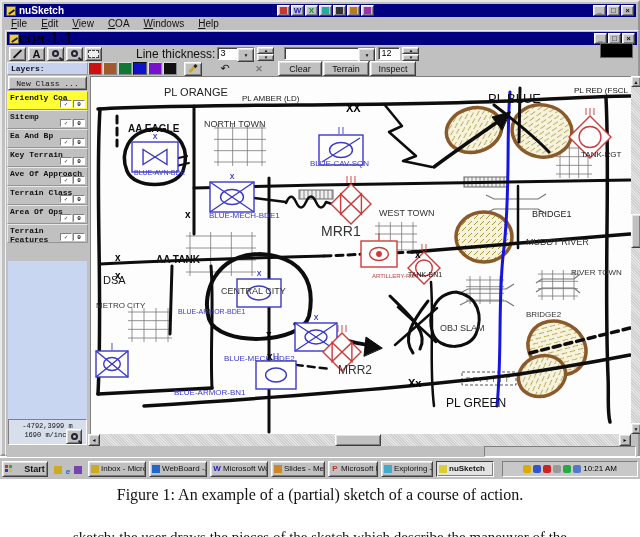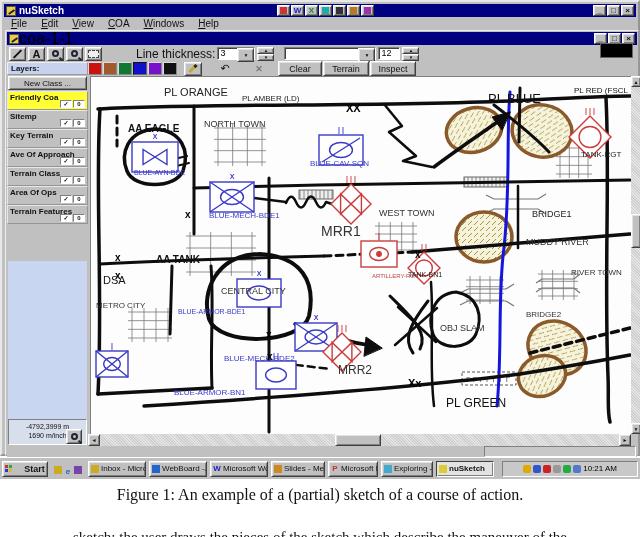--- a/index.html
+++ b/index.html
@@ -39,21 +39,21 @@
   .combo { height:13px; display:flex; }
   .combo .val { font-size:9px; padding:0 2px; }
   .spin { display:flex; flex-direction:column; width:11px; height:13px; }
   .spin .btn { width:11px; height:6.5px; font-size:4.5px; }
   .dropbtn { width:11px; height:11px; font-size:5px; }
   #blackbox { position:absolute; left:598px; top:41px; width:33px; height:15px; background:#000; border:1px solid #666; }
   #toolbar2 { position:absolute; left:86px; top:59px; width:550px; height:15px; display:flex; align-items:center; gap:1px; }
   .swatch { width:14px; height:13px; border:1px outset #ddd; }
   .swatch.sel { border:1px inset #666; }
   .pencil { width:10px; height:3px; background:#caa52a; transform:rotate(-45deg); border-right:3px solid #222; }
-  #sidebar { position:absolute; left:5px; top:60px; width:81px; height:384px; background:#c0c0c0; }
+  #sidebar { position:absolute; left:5px; top:60px; width:81px; height:384px; background:#c0c0c0;font-family:Liberation Mono, monospace; }
   .side-head { height:13px; background:#c6d2ee; border:1px outset #eee; font-size:8px; font-weight:bold; padding:1px 3px; color:#111; }
   .newlayer { height:14px; margin:1px; font-size:8px; }
   .layer { position:relative; height:19px; border:1px outset #e8e8e8; background:#c0c0c0; font-size:8px; font-weight:bold; color:#111; padding:1px 2px; }
   .layer.active { background:#ffff33; }
   .layer .ctrl { position:absolute; right:2px; bottom:1px; display:flex; gap:1px; }
   .layer .cbx { width:12px; height:8px; font-size:6px; line-height:7px; text-align:center; background:#fff; border:1px solid; border-color:#808080 #fff #fff #808080; }
   .filler { position:absolute; left:1px; top:199px; width:79px; height:158px; background:#c9d6f2;
             background-image:radial-gradient(#aab8dd 0.7px, transparent 0.7px); background-size:4px 4px; }
   .coords { position:absolute; left:1px; top:357px; width:79px; height:26px; background:#d7deec;
             border:1px solid; border-color:#808080 #fff #fff #808080; font-size:7px; text-align:center; color:#111; line-height:9px; padding-top:2px; }
@@ -199,20 +199,24 @@
 
     <div id="sidebar">
       <div class="side-head">Layers:</div>
       <div class="btn newlayer">New Class ...</div>
       <div id="layerList">
           <div class="layer active"><span>Friendly Coa</span><span class="ctrl">
               <span class="cbx">✓</span>
               <span class="cbx">0</span>
             </span></div>
           <div class="layer"><span>Sitemp</span><span class="ctrl">
+              <span class="cbx">✓</span>
+              <span class="cbx">0</span>
+            </span></div>
+          <div class="layer"><span>Ea And Bp</span><span class="ctrl">
               <span class="cbx">✓</span>
               <span class="cbx">0</span>
             </span></div>
           <div class="layer"><span>Key Terrain</span><span class="ctrl">
               <span class="cbx">✓</span>
               <span class="cbx">0</span>
             </span></div>
           <div class="layer"><span>Ave Of Approach</span><span class="ctrl">
               <span class="cbx">✓</span>
               <span class="cbx">0</span>

